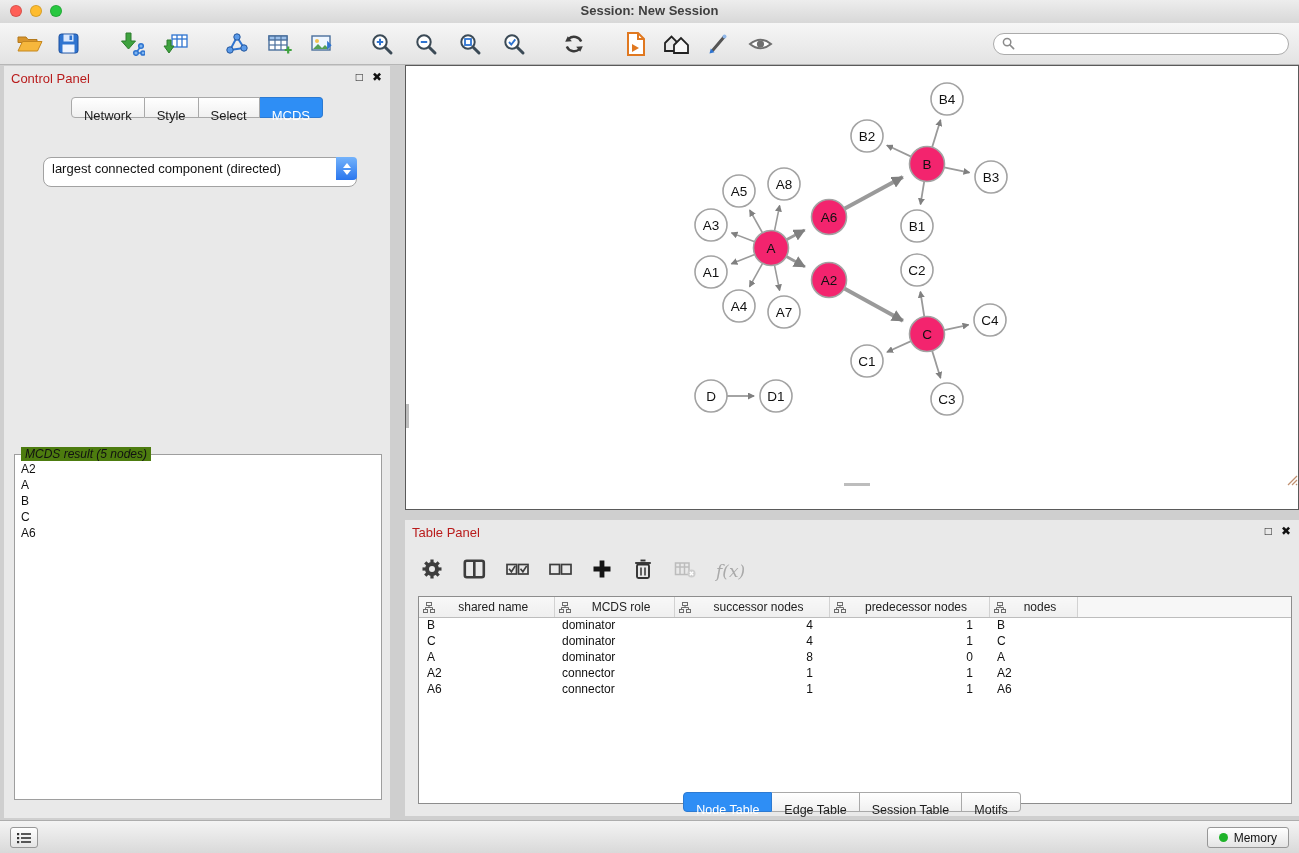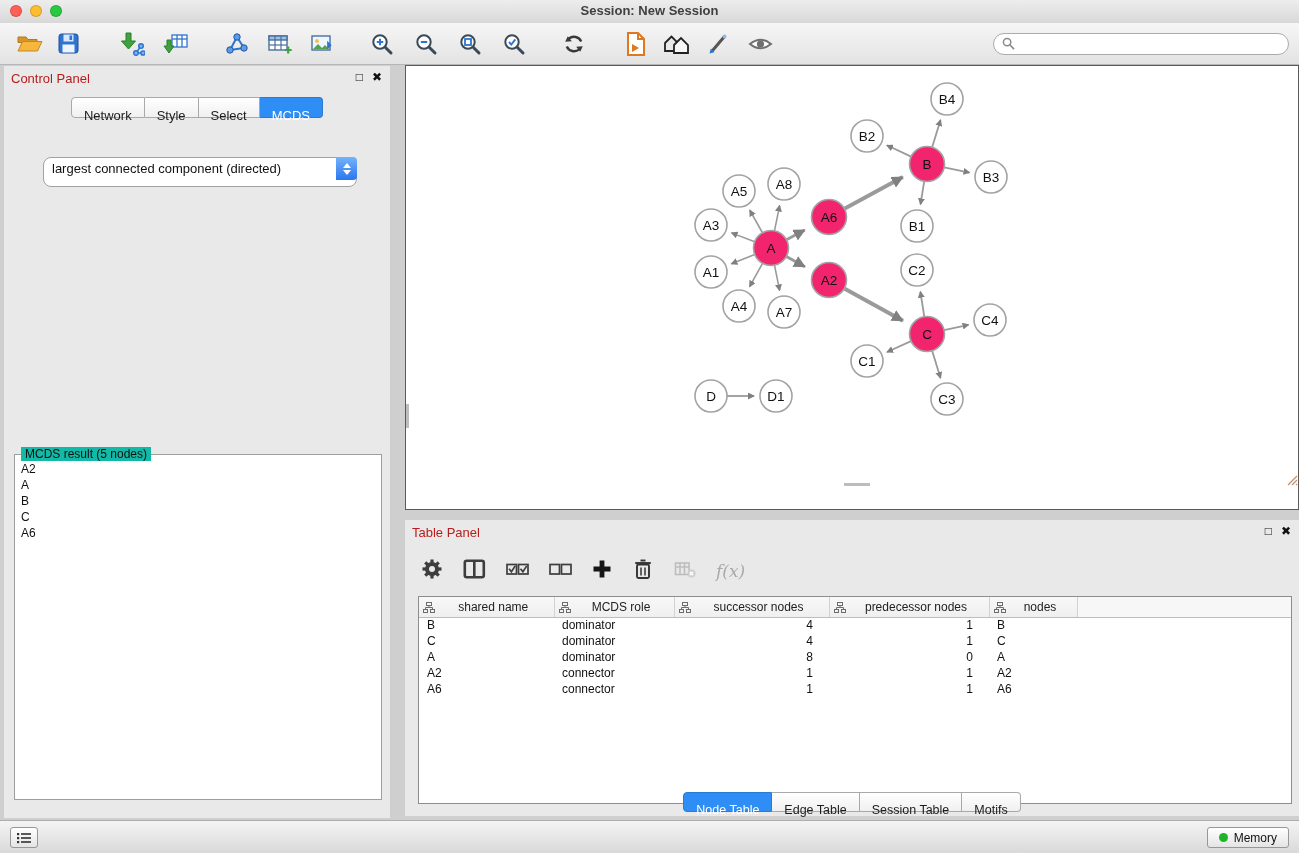--- a/index.html
+++ b/index.html
@@ -65,21 +65,21 @@
   .cp-buttons { position:absolute; top:125px; left:0; width:100%; display:flex; justify-content:center; gap:14px; }
   .btn {
     height:22px; line-height:20px; padding:0 15px; background:linear-gradient(#ffffff,#ececec);
     border:1px solid #a6a6a6; border-radius:4px; font-size:13px; color:#111; cursor:default;
   }
   .result-box {
     position:absolute; left:10px; top:388px; width:368px; height:346px;
     border:1px solid #9e9e9e; background:#fff;
   }
   .result-legend {
-    position:absolute; top:-8px; left:6px; background:#14b8a6; padding:0 4px; font-size:12px; color:#111;
+    position:absolute; top:-8px; left:6px; background:#4d7c0f; padding:0 4px; font-size:12px; color:#111;font-style:italic;
   }
   .result-list { padding:6px 6px; font-size:12px; line-height:16px; color:#111; }
 
   
   .network-window {
     position:absolute; left:405px; top:65px; width:894px; height:445px;
     border:1px solid #5a5a5a; background:#fff;
   }
   .nw-titlebar { height:22px; background:linear-gradient(#ececec,#d3d3d3); border-bottom:1px solid #9d9d9d; position:relative; }
   .nw-title { text-align:center; line-height:21px; font-size:13px; color:#2e2e2e; }

